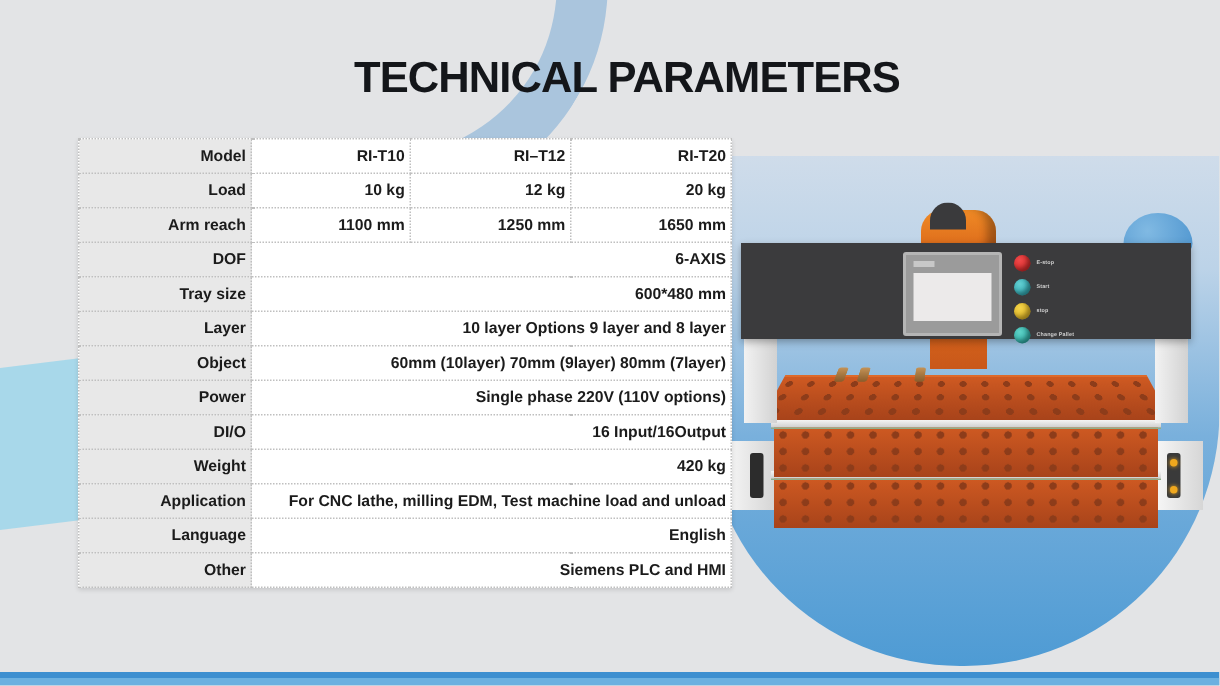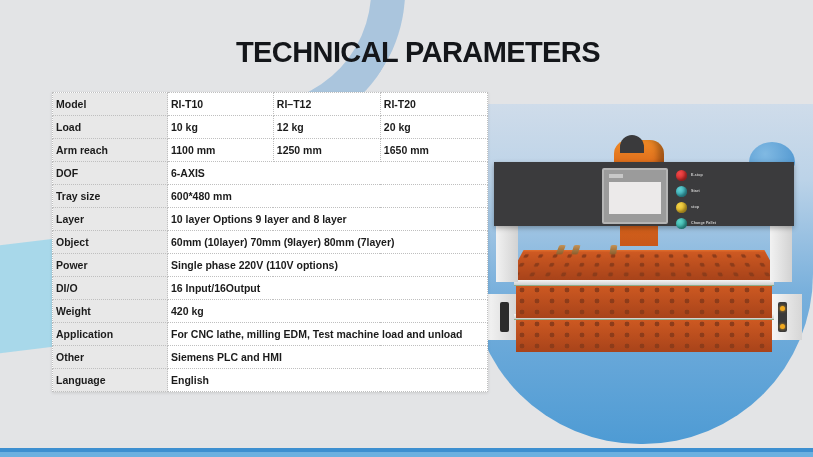--- a/index.html
+++ b/index.html
@@ -141,21 +141,21 @@
   
   table.spec{
     position:absolute;left:52px;top:92px;width:436px;
     border-collapse:collapse;
     background:#ffffff;
     box-shadow:0 1px 3px rgba(0,0,0,.12);
   }
   table.spec td{
     border:1px dotted #bfbfbf;
     font-size:10.5px;font-weight:bold;color:#1b1b1b;
-    text-align:left;padding:4px 3px;height:14px;
+    text-align:right;padding:4px 3px;height:14px;
   }
   td.label{
     background:#e8e8e8;width:108px;
   }
   td.val{background:#ffffff;}
 </style>
 </head>
 <body>
 
 <div id="slide">
@@ -266,24 +266,24 @@
         </tr>
         <tr>
           <td class="label">Weight</td>
           <td class="val" colspan="3">420 kg</td>
         </tr>
         <tr>
           <td class="label">Application</td>
           <td class="val" colspan="3">For CNC lathe, milling EDM, Test machine load and unload</td>
         </tr>
         <tr>
+          <td class="label">Language</td>
+          <td class="val" colspan="3">English</td>
+        </tr>
+        <tr>
           <td class="label">Other</td>
           <td class="val" colspan="3">Siemens PLC and HMI</td>
         </tr>
-        <tr>
-          <td class="label">Language</td>
-          <td class="val" colspan="3">English</td>
-        </tr>
       </tbody>
   </table>
 
   <div class="bg-bottom-strip"></div>
 </div>
 
 </body></html>

